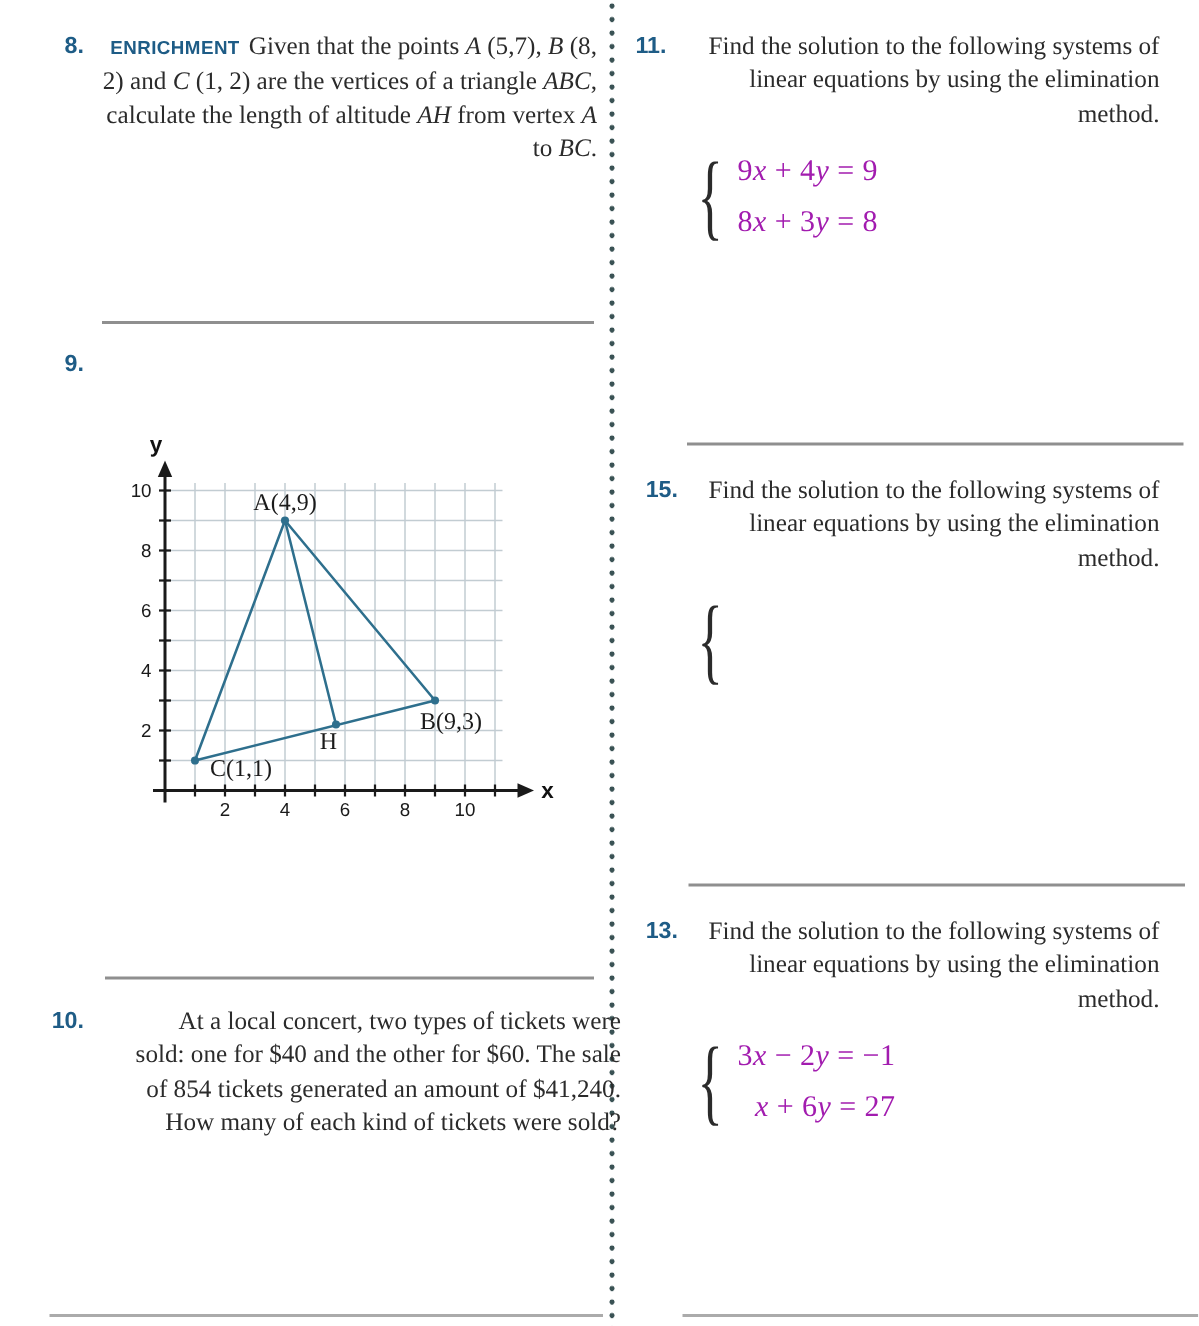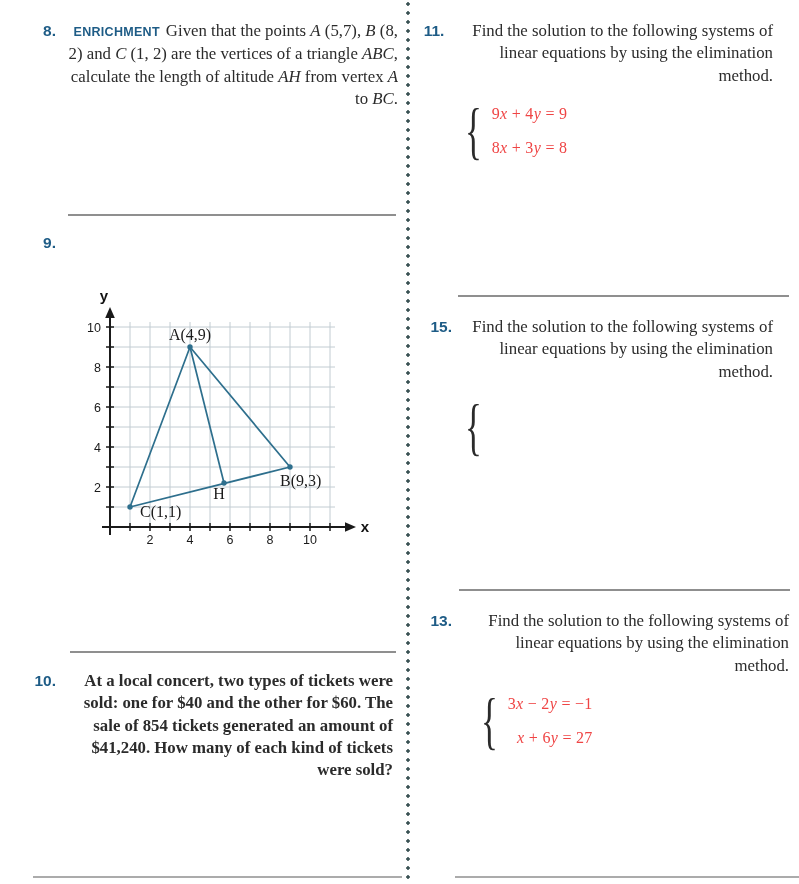--- a/index.html
+++ b/index.html
@@ -57,23 +57,23 @@
     font-size:64px;
     line-height:64px;
     transform:scaleX(.55);
     transform-origin:left center;
     color:#2b2b2b;
     flex:0 0 auto;
     margin-right:-4px;
   }
   .eqs{display:flex;flex-direction:column;gap:4px;}
   .eq{
-    font-size:16px;
+    font-size:20px;
     line-height:30px;
-    color:#ef4444;
+    color:#a21caf;
     letter-spacing:.3px;
   }
   .eq i{font-style:italic;}
   .hrule{
     position:absolute;height:2px;background:#8f8f8f;
   }
   .hrule.light{background:#ababab;height:2px;}
   .graph-wrap{position:absolute;left:84px;top:286px;}
 </style>
 </head>
@@ -165,22 +165,22 @@
         <circle cx="46" cy="221" r="2.7" fill="#2e6f8d"></circle>
         <text x="56" y="231" text-anchor="start" fill="#1a1a1a" font-size="16px" font-family="&quot;Liberation Serif&quot;, serif">C(1,1)</text>
         <circle cx="140" cy="197" r="2.7" fill="#2e6f8d"></circle>
         <text x="135" y="213" text-anchor="middle" fill="#1a1a1a" font-size="16px" font-family="&quot;Liberation Serif&quot;, serif">H</text>
       </svg>
   </div>
 
   <div class="hrule" style="left:70px;top:651px;width:326px;"></div>
 
   <section class="problem" style="left:22px;top:670px;">
-    <span class="num" style="width:34px;margin-right:7px;">10.</span>
-    <div class="pbody" style="width:330px;font-weight:bold;"><span class="ptext">At a local concert, two types of tickets were sold: one for $40 and the other for $60. The sale of 854 tickets generated an amount of $41,240. How many of each kind of tickets were sold?</span></div>
+    <span class="num" style="width:34px;margin-right:28px;">10.</span>
+    <div class="pbody" style="width:330px;"><span class="ptext">At a local concert, two types of tickets were sold: one for $40 and the other for $60. The sale of 854 tickets generated an amount of $41,240. How many of each kind of tickets were sold?</span></div>
   </section>
 
   <div class="hrule light" style="left:33px;top:876px;width:369px;"></div>
 
   <section class="problem" style="left:416px;top:20px;">
     <span class="num" style="width:36px;margin-right:7px;text-align:center;">11.</span>
     <div class="pbody" style="width:314px;">
       <span class="ptext">Find the solution to the following systems of linear equations by using the elimination method.</span>
       <div class="system">
         <span class="brace">{</span>
@@ -200,21 +200,21 @@
       <span class="ptext">Find the solution to the following systems of linear equations by using the elimination method.</span>
       <div class="system">
         <span class="brace">{</span>
       </div>
     </div>
   </section>
 
   <div class="hrule" style="left:459px;top:589px;width:331px;"></div>
 
   <section class="problem" style="left:416px;top:610px;">
-    <span class="num" style="width:36px;margin-right:23px;">13.</span>
+    <span class="num" style="width:36px;margin-right:7px;">13.</span>
     <div class="pbody" style="width:314px;">
       <span class="ptext">Find the solution to the following systems of linear equations by using the elimination method.</span>
       <div class="system">
         <span class="brace">{</span>
         <div class="eqs">
           <span class="eq">3<i>x</i> − 2<i>y</i> = −1</span>
           <span class="eq"><i>x</i> + 6<i>y</i> = 27</span>
         </div>
       </div>
     </div>

